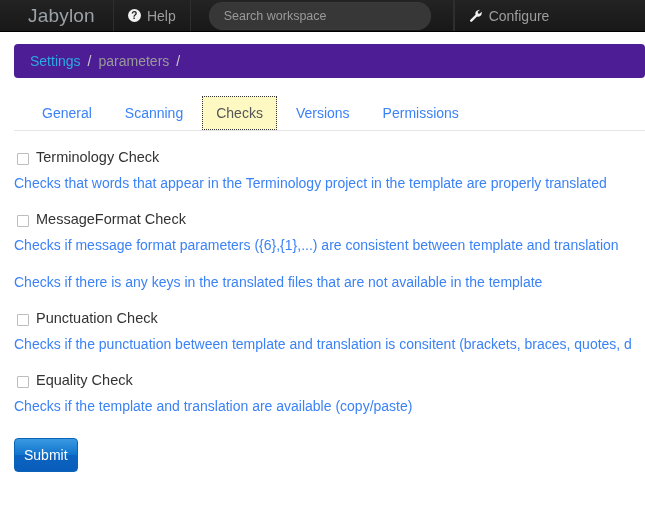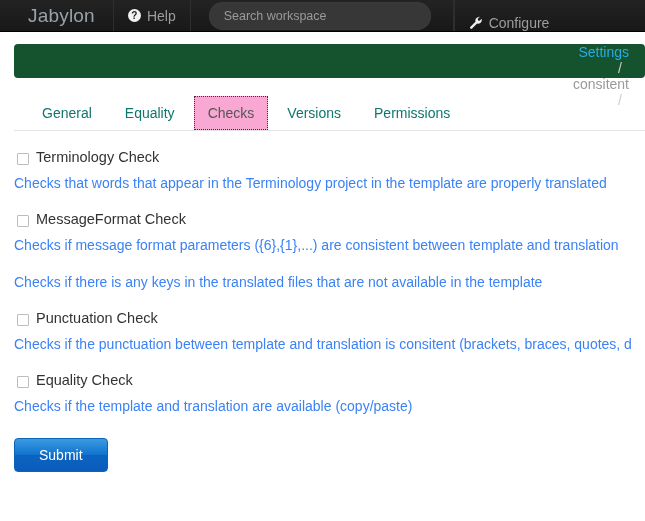--- a/index.html
+++ b/index.html
@@ -81,72 +81,71 @@
     background: #373737;
     color: #b8b8b8;
     font-size: 12.5px;
     font-family: "Liberation Sans", sans-serif;
     padding: 0 14px;
     outline: none;
   }
   .search-input::placeholder { color: #9a9a9a; }
   .nav-right {
     display: flex;
-    align-items: flex-end;
+    align-items: center;
     padding: 0 14px;
     border-left: 1px solid #2e2e2e;
     flex: 0 0 auto;
   }
 
   
   .breadcrumb-wrap {
     padding: 12px 0 0 14px;
   }
   .breadcrumb {
-    background: #14532d;
+    background: #4c1d95;
     border-radius: 4px;
     height: 34px;
     display: flex;
-    align-items: flex-end;
+    align-items: center;
     padding: 0 16px;
     font-size: 14px;
     color: #999;
-    flex-direction: column;
   }
   .breadcrumb a {
     color: #2aabe2;
     text-decoration: none;
   }
   .crumb-sep { color: #ccc; margin: 0 7px; }
   .crumb-static { color: #999; }
 
   
   .tabs-wrap {
     margin: 16px 0 0 14px;
     border-bottom: 1px solid #e4e4e4;
     display: flex;
     align-items: flex-end;
     height: 37px;
     padding-left: 14px;
   }
   .tab {
     font-size: 14px;
-    color: #0f766e;
+    color: #3b82f6;
     text-decoration: none;
     padding: 7px 13px;
     margin-right: 5px;
     line-height: 18px;
     background: transparent;
     border: 1px solid transparent;
     cursor: pointer;
   }
   .tab.active {
     color: #555;
     border: 1px dotted #333;
-    background: #f9a8d4;
+    background: #fef9c3;
   }
 
   
   .content {
     padding: 18px 0 0 14px;
   }
   .check-group {
     margin-bottom: 19px;
   }
   .check-row {
@@ -176,21 +175,21 @@
     color: #3b82f6;
     line-height: 18px;
     white-space: nowrap;
     overflow: hidden;
   }
 
   
   .submit-btn {
     margin-top: 4px;
     display: inline-block;
-    padding: 8px 24px;
+    padding: 8px 9px;
     font-size: 14px;
     font-family: "Liberation Sans", sans-serif;
     color: #ffffff;
     border: 1px solid #0a64b8;
     border-radius: 4px;
     background: linear-gradient(to bottom, #3a9ae2 0%, #1073cd 50%, #0b63c1 51%, #0a5dba 100%);
     cursor: pointer;
   }
 </style>
 </head>
@@ -218,28 +217,28 @@
       </span>
       <span>Configure</span>
     </span>
   </div>
 </div>
 
 <div class="breadcrumb-wrap">
   <div class="breadcrumb">
     <a href="#">Settings</a>
     <span class="crumb-sep">/</span>
-    <span class="crumb-static">consitent</span>
+    <span class="crumb-static">parameters</span>
     <span class="crumb-sep">/</span>
   </div>
 </div>
 
 <div class="tabs-wrap">
   <a href="#" class="tab">General</a>
-  <a href="#" class="tab">Equality</a>
+  <a href="#" class="tab">Scanning</a>
   <a href="#" class="tab active">Checks</a>
   <a href="#" class="tab">Versions</a>
   <a href="#" class="tab">Permissions</a>
 </div>
 
 <div class="content">
 
   <div class="check-group">
     <div class="check-row">
       <span class="check-box"></span>

